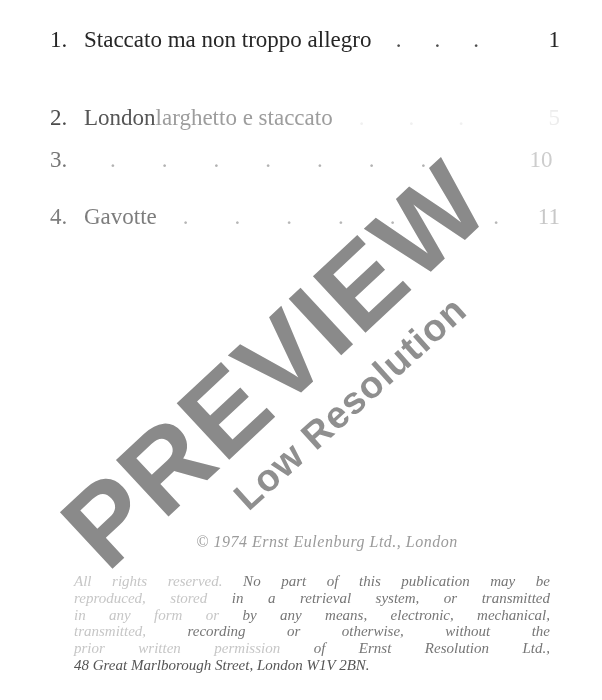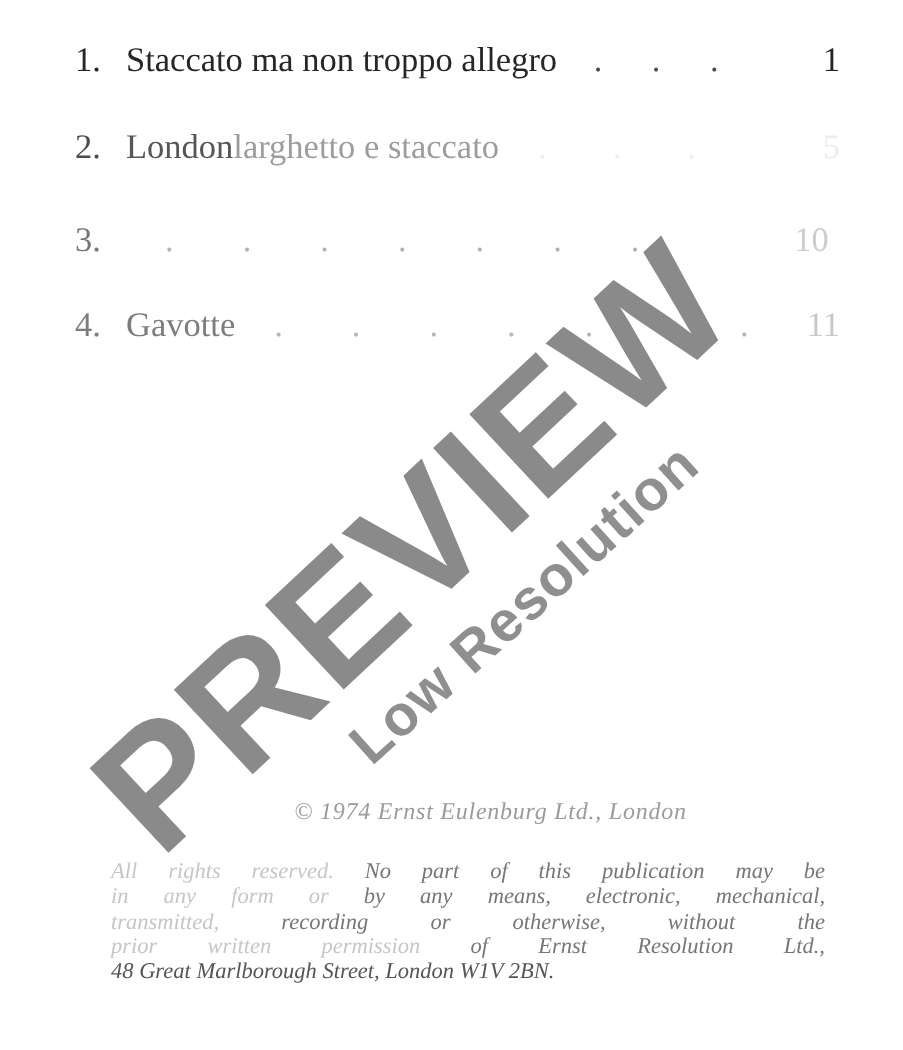--- a/index.html
+++ b/index.html
@@ -41,21 +41,21 @@
   .leader span { white-space: nowrap; }
   .pg { flex: 0 0 auto; width: 38px; text-align: right; }
 
   .row-1 .num, .row-1 .title { color: #262626; }
   .row-1 .leader { justify-content: flex-end; }
   .row-1 .leader span { letter-spacing: 33px; color: #4e4e4e; }
   .row-1 .pg { color: #262626; }
 
   .row-2 .num { color: #4c4c4c; }
   .row-2 .title { color: #565656; }
-  .row-2 .title-faded { color: #9d9d9d; }
+  .row-2 .title-faded { color: #9d9d9d; margin-top: 20px; }
   .row-2 .leader span { letter-spacing: 44px; color: #f0f0f0; }
   .row-2 .pg { color: #ededed; }
 
   .row-3 .num, .row-3 .title { color: #767676; }
   .row-3 .leader span { letter-spacing: 46px; color: #b2b2b2; }
   .row-3 .pg { color: #cdcdcd; text-align: center; }
 
   .row-4 .num, .row-4 .title { color: #7d7d7d; }
   .row-4 .leader span { letter-spacing: 46px; color: #b6b6b6; }
   .row-4 .pg { color: #c8c8c8; }
@@ -172,20 +172,23 @@
   <div class="wm-preview">PREVIEW</div>
   <div class="wm-lowres">Low Resolution</div>
 
   <div class="copyright">© 1974 Ernst Eulenburg Ltd., London</div>
 
   <div class="notice">
     <div class="notice-line">
       <span class="nt-faint">All rights reserved.</span><span class="nt-rest"> No part of this publication may be</span>
     </div>
     <div class="notice-line">
+      <span class="nt-faint">reproduced, stored</span><span class="nt-rest"> in a retrieval system, or transmitted</span>
+    </div>
+    <div class="notice-line">
       <span class="nt-faint">in any form or</span><span class="nt-rest"> by any means, electronic, mechanical,</span>
     </div>
     <div class="notice-line">
       <span class="nt-faint">transmitted,</span><span class="nt-rest"> recording or otherwise, without the</span>
     </div>
     <div class="notice-line">
       <span class="nt-faint">prior written permission</span><span class="nt-rest"> of Ernst Resolution Ltd.,</span>
     </div>
     <div class="notice-line last">
       <span class="nt-faint"></span><span class="nt-rest">48 Great Marlborough Street, London W1V 2BN.</span>

